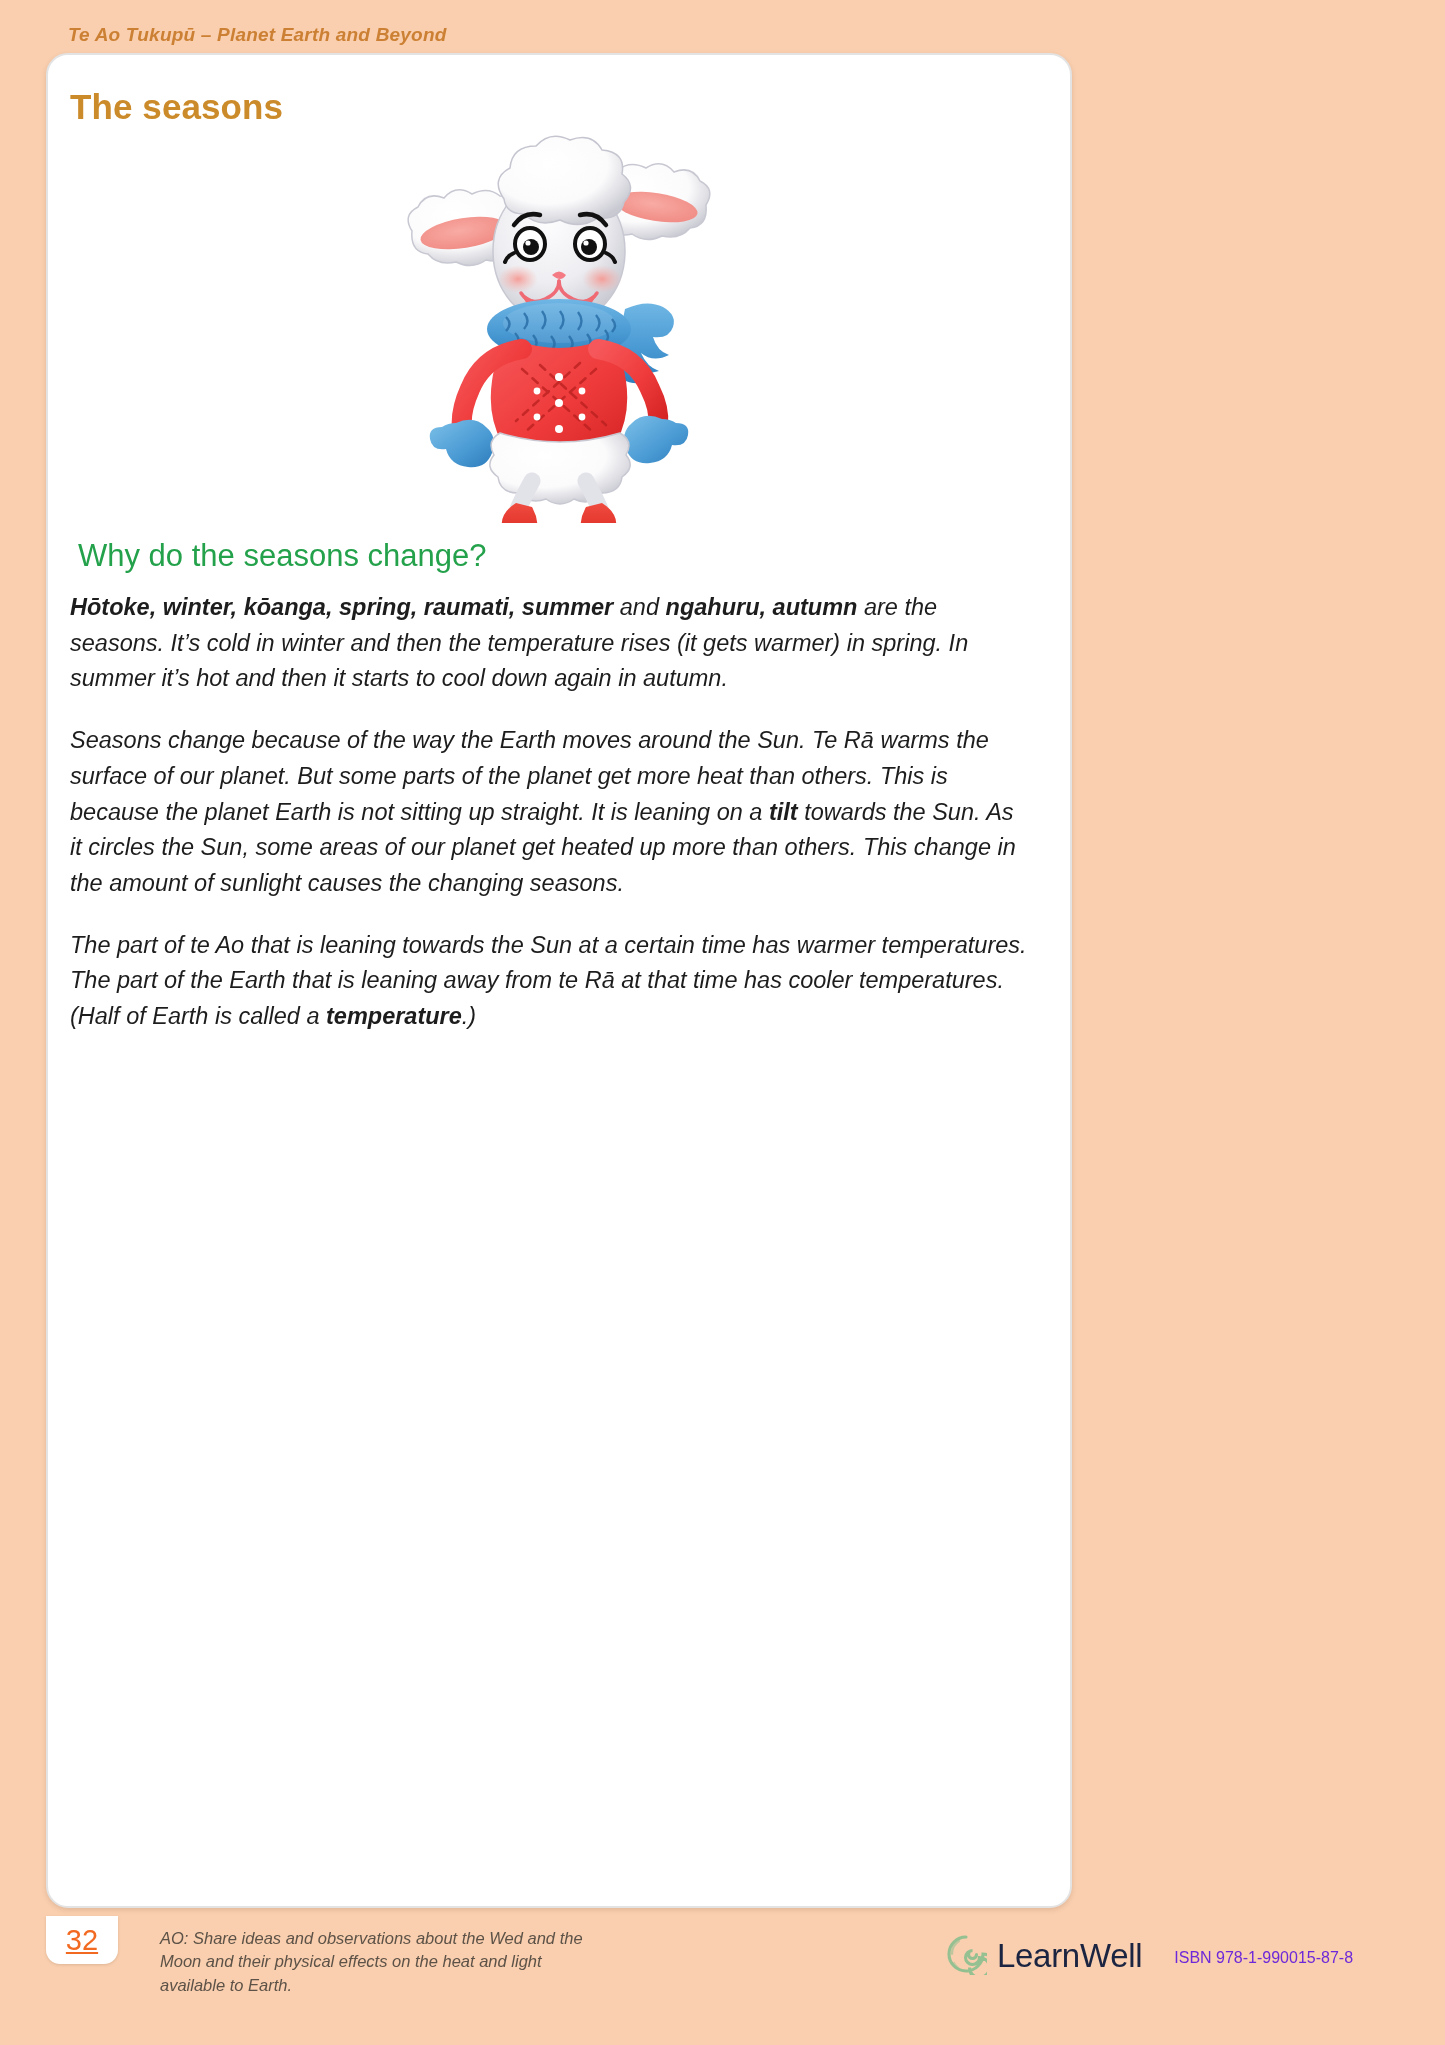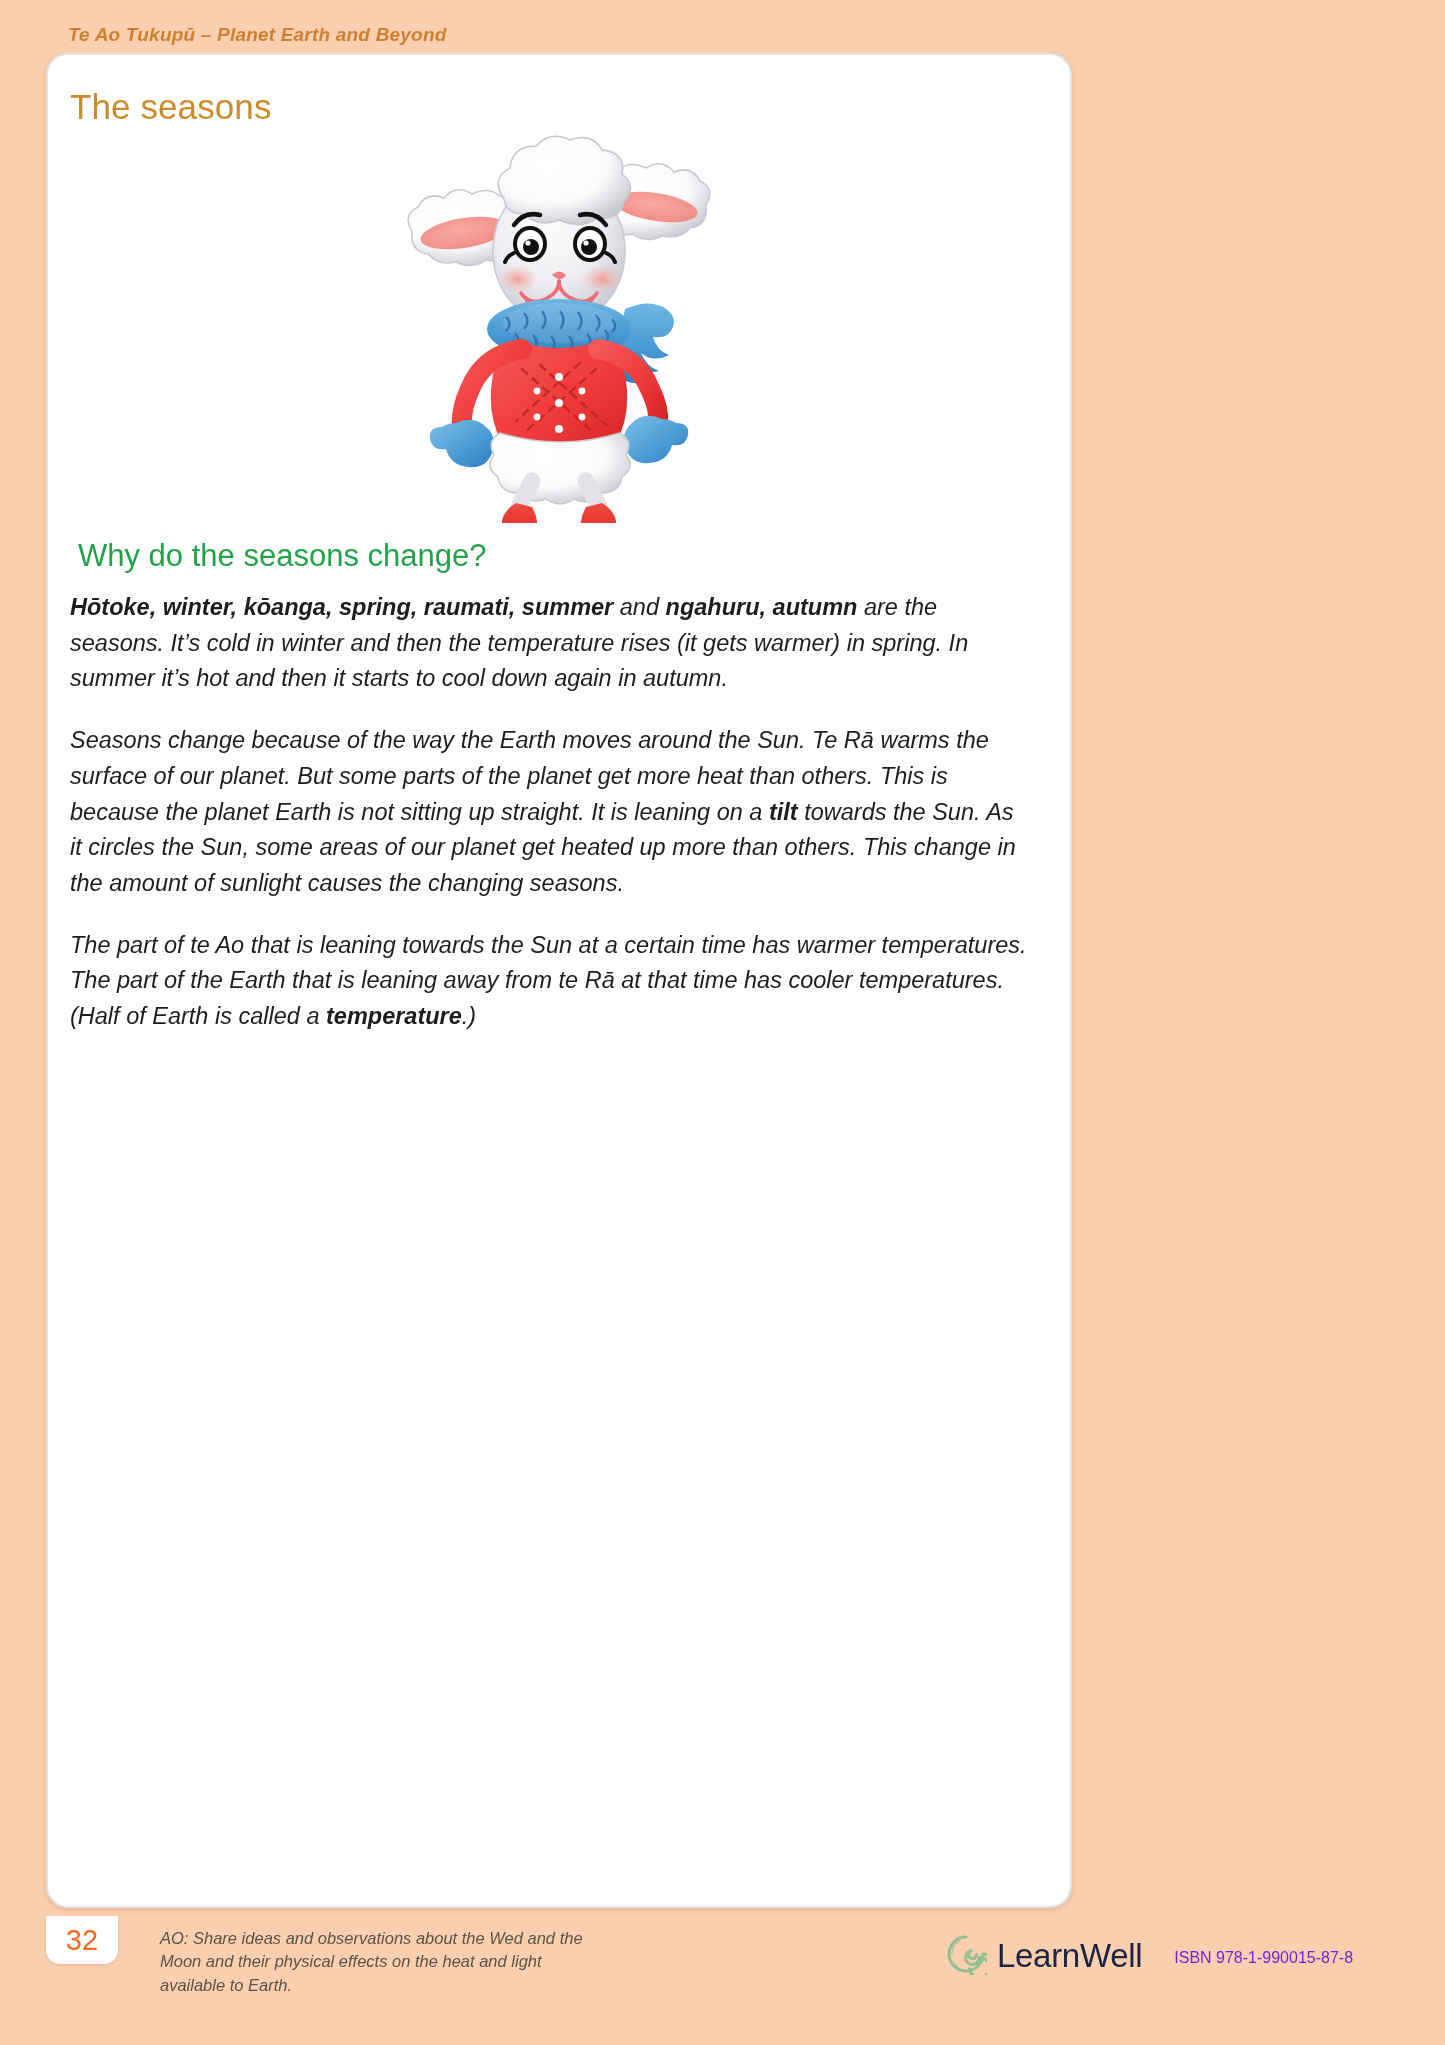--- a/index.html
+++ b/index.html
@@ -44,21 +44,21 @@
   .content {
     position: absolute;
     left: 22px;
     top: 18px;
     right: 22px;
     bottom: 10px;
   }
 
   .page-title {
     font-size: 35px;
-    font-weight: normal;
+    font-weight: bold;
     color: #cc8b2a;
     margin: 14px 0 0 0;
     letter-spacing: 0.1px;
   }
 
   
   .illustration {
     width: 100%;
     height: 395px;
     position: relative;
@@ -106,20 +106,21 @@
     border-bottom-right-radius: 14px;
     box-shadow: 0 1px 3px rgba(120,80,50,0.2);
     display: flex;
     align-items: center;
     justify-content: center;
   }
   .page-number {
     color: #f26a21;
     font-size: 29px;
     line-height: 1;
+    text-decoration: underline;
   }
   .ao-text {
     position: absolute;
     left: 160px;
     top: 19px;
     width: 430px;
     font-style: italic;
     font-size: 16.5px;
     line-height: 1.42;
     color: #5d5247;

